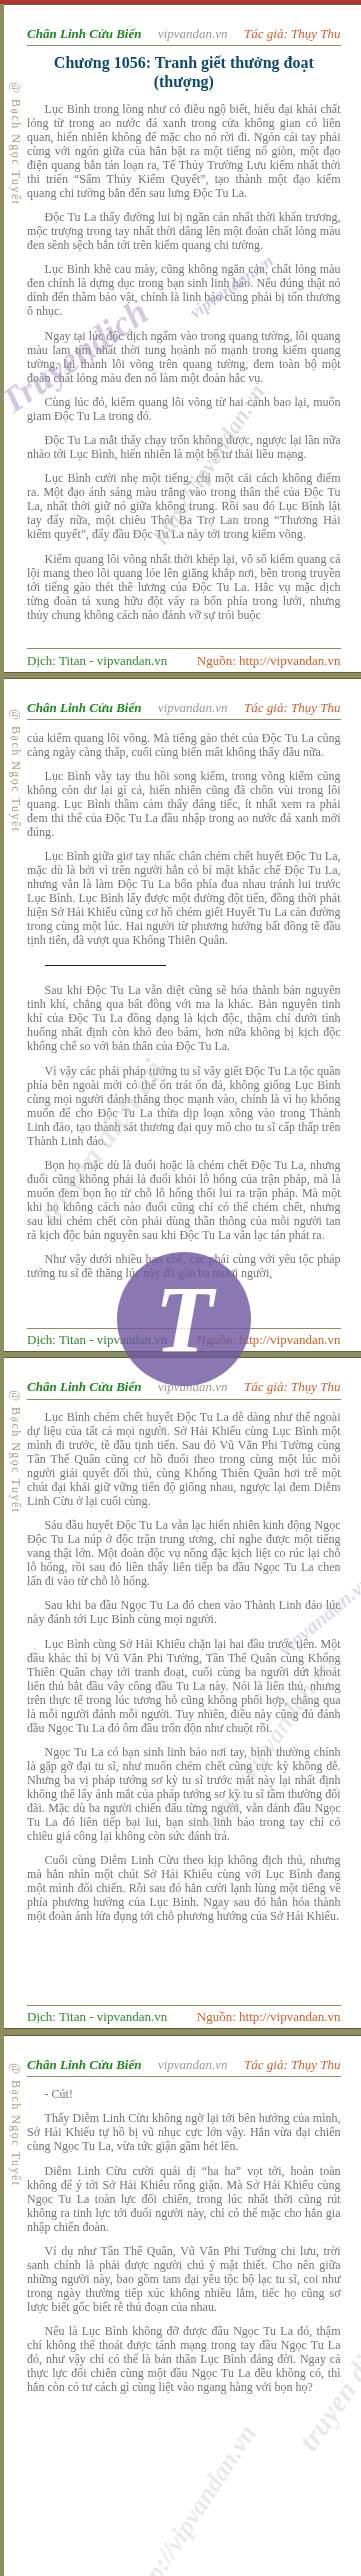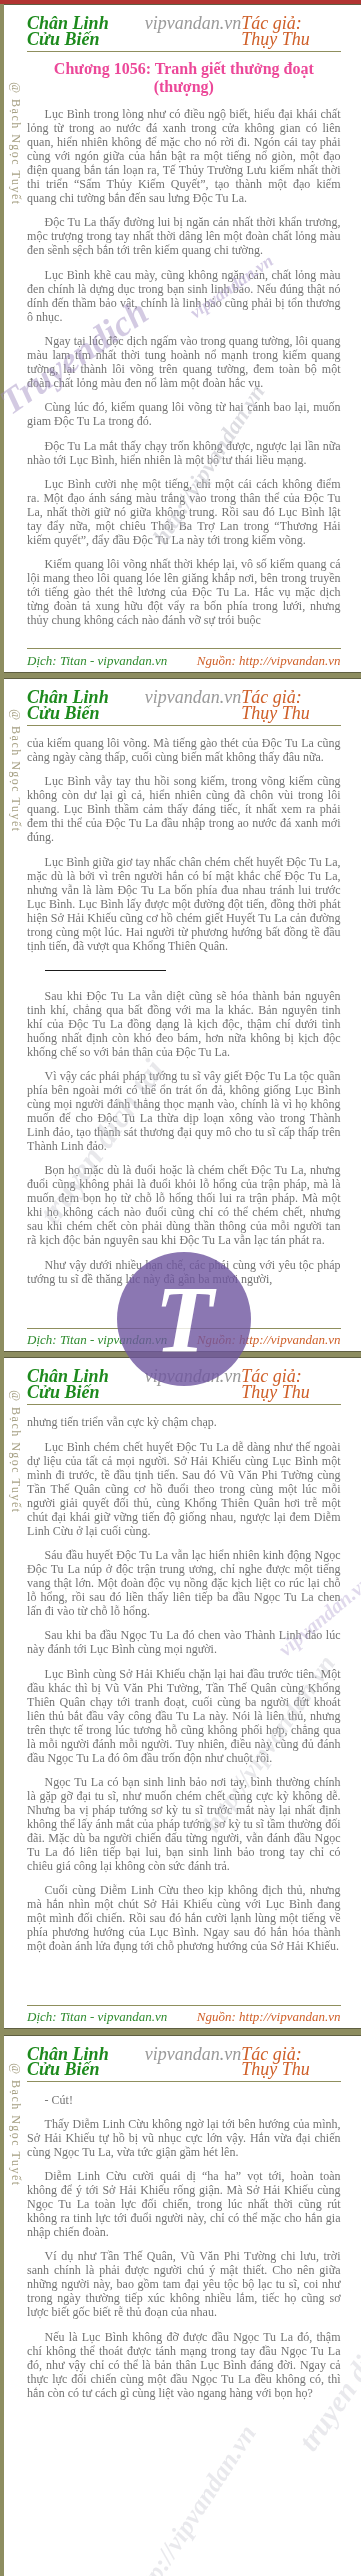--- a/index.html
+++ b/index.html
@@ -5,36 +5,36 @@
   html,body{margin:0;padding:0;background:#8d8d60;}
   .canvas{position:relative;width:361px;height:2608px;margin:0 auto;background:#8d8d60;
           overflow:hidden;font-family:"Liberation Serif","DejaVu Serif",serif;}
   .top-band{position:absolute;top:0;left:0;width:361px;height:4.1px;z-index:4;}
   .pages{position:absolute;top:4.1px;left:4.1px;width:357px;z-index:1;}
   .page{position:relative;background:#ffffff;width:357px;overflow:hidden;
         border-top:0.5px solid #5f5f42;border-bottom:0.5px solid #5f5f42;}
   .page + .page{margin-top:5.2px;}
   .page-inner{padding:0 20.6px 0 23px;}
   .page-header{display:flex;justify-content:space-between;align-items:baseline;
-               padding-top:11px;font-style:italic;font-size:18px;line-height:15.5px;}
+               padding-top:21px;font-style:italic;font-size:13px;line-height:15.5px;}
   .novel-title{font-weight:bold;cursor:pointer;}
   .site-domain{cursor:pointer;}
   .author{}
   .header-rule{height:0;border-bottom:1.5px solid #8f8f5d;margin-top:3.6px;}
   .chapter-title{font-size:16px;line-height:18.5px;font-weight:bold;text-align:center;
                  margin:8.2px 0 3.1px 0;}
   .body p{font-size:12px;line-height:14px;color:#737373;text-align:justify;
           text-indent:17.5px;margin:10.3px 0 0 0;}
   .body p.noindent{text-indent:0;}
   .scene-sep{border:none;border-top:1px solid #1a1a1a;width:121px;
              margin:17.5px 0 17.5px 17.5px;}
   .page-footer{position:absolute;left:23px;right:20.6px;bottom:4.1px;background:#fff;}
   .footer-rule{border-top:1.5px solid #8f8f5d;margin-bottom:3.1px;}
   .footer-row{display:flex;justify-content:space-between;align-items:baseline;
-              font-style:italic;font-size:13px;line-height:15.5px;text-align:right;}
+              font-size:13px;line-height:15.5px;text-align:right;}
   .sidebar-credit{position:absolute;left:4.1px;writing-mode:vertical-rl;
                   font-size:12px;letter-spacing:1.5px;z-index:2;}
   .wm{position:absolute;z-index:5;pointer-events:none;font-style:italic;
       font-weight:bold;white-space:nowrap;transform-origin:left bottom;}
   .wm-circle{position:absolute;z-index:6;pointer-events:none;border-radius:50%;
              display:flex;align-items:center;justify-content:center;opacity:.8;}
   .wm-circle span{color:#fff;font-style:italic;font-weight:bold;
                   font-family:"Liberation Serif",serif;}
 </style>
 </head>
@@ -44,21 +44,21 @@
   <div class="top-band" style="background: rgb(177, 52, 49);"></div>
   <div class="pages" id="pages">
       <section class="page" style="height: 667px;">
     <div class="page-inner">
       <header class="page-header">
         <span class="novel-title" style="color: rgb(29, 138, 29);">Chân Linh Cửu Biến</span>
         <span class="site-domain" style="color: rgb(154, 154, 154);">vipvandan.vn</span>
         <span class="author" style="color: rgb(207, 95, 40);">Tác giả: Thụy Thu</span>
       </header>
       <div class="header-rule"></div>
-      <h1 class="chapter-title" style="color: #ec4899;">Chương 1056: Tranh giết thưởng đoạt (thượng)</h1>
+      <h1 class="chapter-title" style="color: #0c4a6e;">Chương 1056: Tranh giết thưởng đoạt (thượng)</h1>
       <div class="body">
             <p>Lục Bình trong lòng như có điều ngộ biết, hiểu đại khái chất lỏng từ trong ao nước đá xanh trong cửa không gian có liên quan, hiển nhiên không để mặc cho nó rời đi. Ngón cái tay phải cùng với ngón giữa của hắn bật ra một tiếng nổ giòn, một đạo điện quang bắn tán loạn ra, Tế Thủy Trường Lưu kiếm nhất thời thi triển “Sấm Thủy Kiếm Quyết”, tạo thành một đạo kiếm quang chi tường bắn đến sau lưng Độc Tu La.</p>
             <p>Độc Tu La thấy đường lui bị ngăn cản nhất thời khẩn trương, mộc trượng trong tay nhất thời dâng lên một đoàn chất lỏng màu đen sềnh sệch bắn tới trên kiếm quang chi tường.</p>
             <p>Lục Bình khẽ cau mày, cũng không ngăn cản, chất lỏng màu đen chính là dựng dục trong bạn sinh linh bảo. Nếu đúng thật nó dính đến thầm bảo vật, chính là linh bảo cũng phải bị tổn thương ô nhục.</p>
             <p>Ngay tại lúc độc dịch ngấm vào trong quang tường, lôi quang màu lam tím nhất thời tung hoành nổ mạnh trong kiếm quang tường, lại thành lôi võng trên quang tường, đem toàn bộ một đoàn chất lỏng màu đen nổ làm một đoàn hắc vụ.</p>
             <p>Cùng lúc đó, kiếm quang lôi võng từ hai cánh bao lại, muốn giam Độc Tu La trong đó.</p>
             <p>Độc Tu La mắt thấy chạy trốn không được, ngược lại lần nữa nhào tới Lục Bình, hiển nhiên là một bộ tư thái liều mạng.</p>
             <p>Lục Bình cười nhẹ một tiếng, chỉ một cái cách không điểm ra. Một đạo ánh sáng màu trắng vào trong thân thể của Độc Tu La, nhất thời giữ nó giữa không trung. Rồi sau đó Lục Bình lật tay đẩy nữa, một chiêu Thôi Ba Trợ Lan trong “Thương Hải kiếm quyết”, đẩy đầu Độc Tu La này tới trong kiếm võng.</p>
             <p>Kiếm quang lôi võng nhất thời khép lại, vô số kiếm quang cá lội mang theo lôi quang lóe lên giăng khắp nơi, bên trong truyền tới tiếng gào thét thê lương của Độc Tu La. Hắc vụ mặc dịch từng đoàn tả xung hữu đột vẩy ra bốn phía trong lưới, nhưng thủy chung không cách nào đánh vỡ sự trói buộc</p>
           </div>
@@ -104,21 +104,20 @@
       <section class="page" style="height: 670px;">
     <div class="page-inner">
       <header class="page-header">
         <span class="novel-title" style="color: rgb(29, 138, 29);">Chân Linh Cửu Biến</span>
         <span class="site-domain" style="color: rgb(154, 154, 154);">vipvandan.vn</span>
         <span class="author" style="color: rgb(207, 95, 40);">Tác giả: Thụy Thu</span>
       </header>
       <div class="header-rule"></div>
 
       <div class="body">
-            <p class="noindent">nhưng tiến triển vẫn cực kỳ chậm chạp.</p>
             <p>Lục Bình chém chết huyết Độc Tu La dễ dàng như thế ngoài dự liệu của tất cả mọi người. Sở Hải Khiếu cùng Lục Bình một mình đi trước, tề đầu tịnh tiến. Sau đó Vũ Văn Phi Tường cùng Tần Thế Quân cũng cơ hồ đuổi theo trong cùng một lúc mỗi người giải quyết đối thủ, cùng Khổng Thiên Quân hơi trễ một chút đại khái giữ vững tiến độ giống nhau, ngược lại đem Diễm Linh Cừu ở lại cuối cùng.</p>
             <p>Sáu đầu huyết Độc Tu La vẫn lạc hiển nhiên kinh động Ngọc Độc Tu La núp ở độc trận trung ương, chỉ nghe được một tiếng vang thật lớn. Một đoàn độc vụ nồng đặc kịch liệt co rúc lại chỗ lỗ hổng, rồi sau đó liền thấy liên tiếp ba đầu Ngọc Tu La chen lấn đi vào từ chỗ lỗ hổng.</p>
             <p>Sau khi ba đầu Ngọc Tu La đó chen vào Thành Linh đảo lúc này đánh tới Lục Bình cùng mọi người.</p>
             <p>Lục Bình cùng Sở Hải Khiếu chặn lại hai đầu trước tiên. Một đầu khác thì bị Vũ Văn Phi Tường, Tần Thế Quân cùng Khổng Thiên Quân chạy tới tranh đoạt, cuối cùng ba người dứt khoát liên thủ bắt đầu vây công đầu Tu La này. Nói là liên thủ, nhưng trên thực tế trong lúc tương hỗ cũng không phối hợp, chẳng qua là mỗi người đánh mỗi người. Tuy nhiên, điều này cũng đủ đánh đầu Ngọc Tu La đó ôm đầu trốn độn như chuột rồi.</p>
             <p>Ngọc Tu La có bạn sinh linh bảo nơi tay, bình thường chính là gặp gỡ đại tu sĩ, như muốn chém chết cũng cực kỳ không dễ. Nhưng ba vị pháp tướng sơ kỳ tu sĩ trước mắt này lại nhất định không thể lấy ánh mắt của pháp tướng sơ kỳ tu sĩ tầm thường đối đãi. Mặc dù ba người chiến đấu từng người, vẫn đánh đầu Ngọc Tu La đó liên tiếp bại lui, bạn sinh linh bảo trong tay chỉ có chiêu giá công lại không còn sức đánh trả.</p>
             <p>Cuối cùng Diễm Linh Cừu theo kịp không địch thủ, nhưng mà hắn nhìn một chút Sở Hải Khiếu cùng với Lục Bình đang một mình đối chiến. Rồi sau đó hắn cười lạnh lùng một tiếng về phía phương hướng của Lục Bình. Ngay sau đó hắn hóa thành một đoàn ánh lửa đụng tới chỗ phương hướng của Sở Hải Khiếu.</p>
           </div>
     </div>
     <div class="page-footer">
       <div class="footer-rule"></div>

